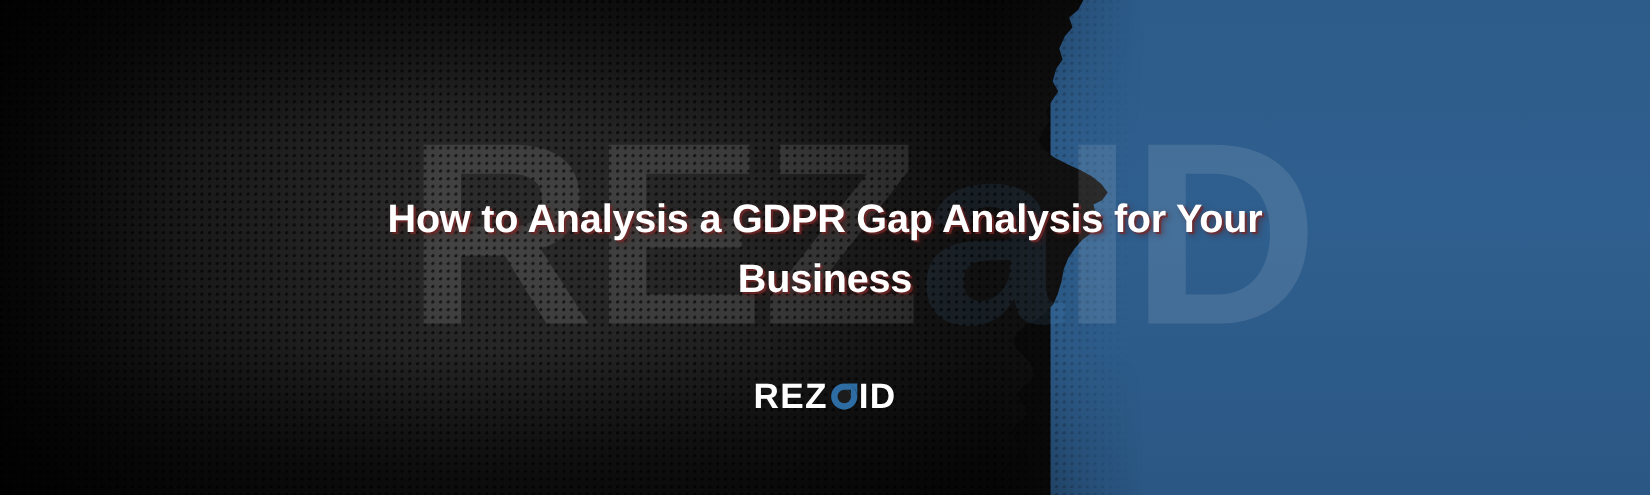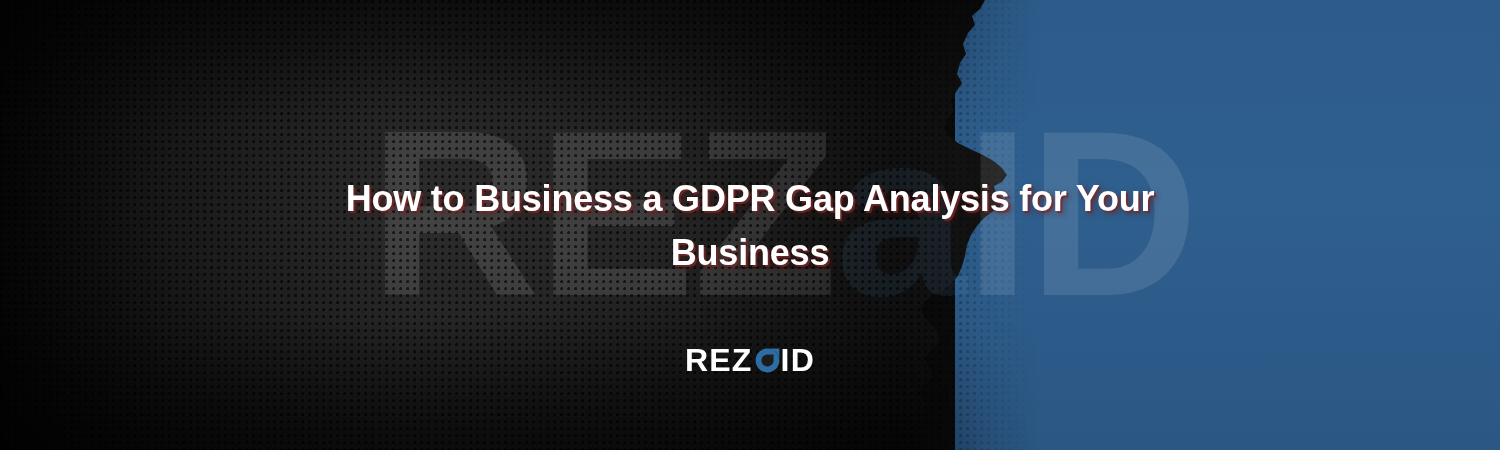--- a/index.html
+++ b/index.html
@@ -197,21 +197,21 @@
   <div class="watermark">
     <div class="watermark-text"><span>REZ</span><span class="wm-a">a</span><span>ID</span></div>
   </div>
 
   <div class="dots"></div>
 
   <div class="vignette"></div>
 
   <div class="content">
 
-    <h1 class="hero-title"><span>How to Business a GDPR Gap</span>
+    <h1 class="hero-title"><span>How to Analysis a GDPR Gap</span>
       <span>Analysis for Your Business</span></h1>
 
     <div class="logo">
       <span class="logo-inner">
           <span>REZ</span>
           <span class="logo-a">
             <svg viewBox="0 0 25 25" aria-hidden="true">
               <path d="M12.5 0.6
               C 19.1 0.6 24.4 5.9 24.4 12.5
               C 24.4 19.1 19.1 24.4 12.5 24.4

